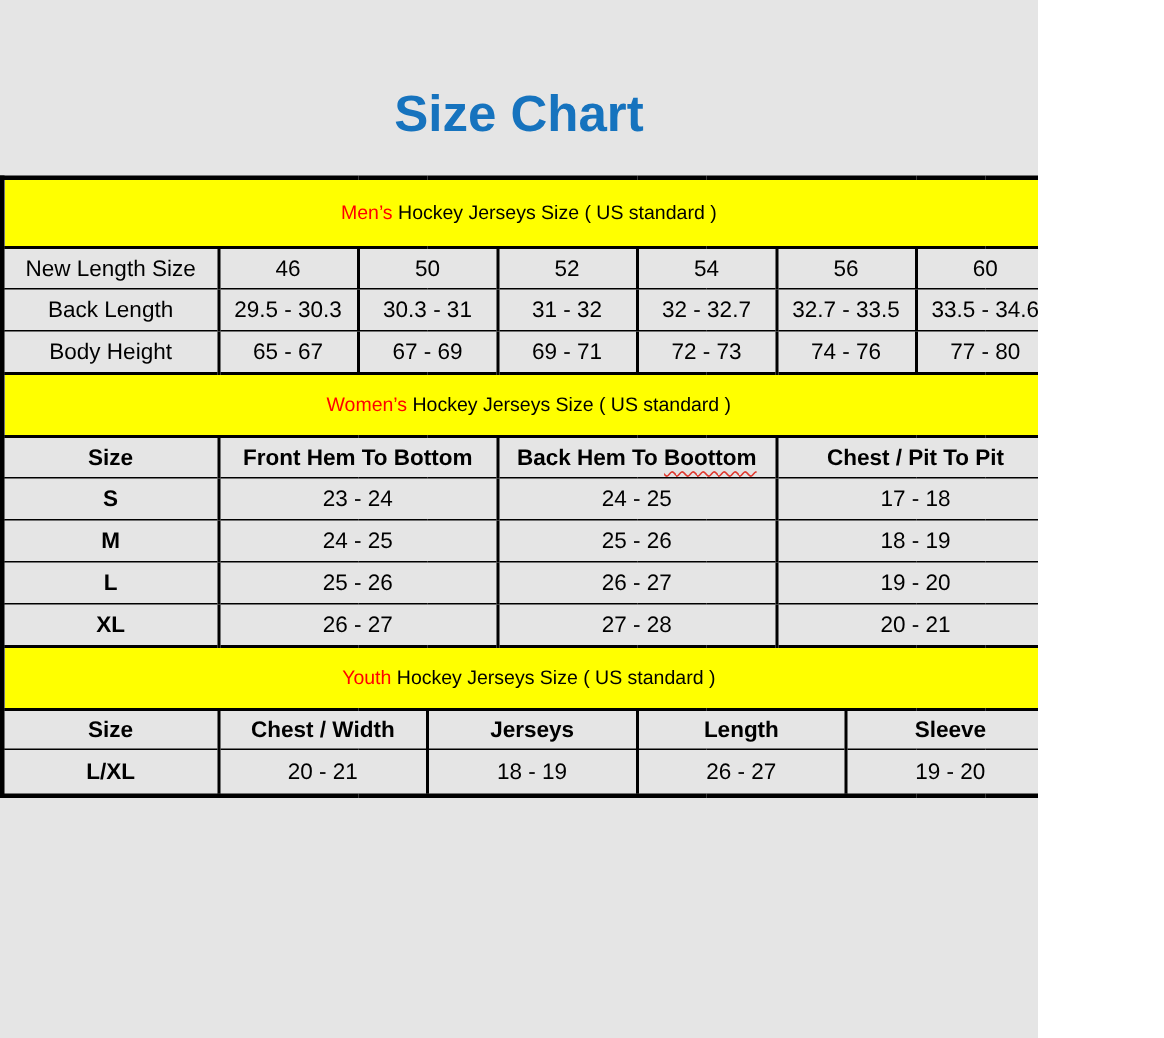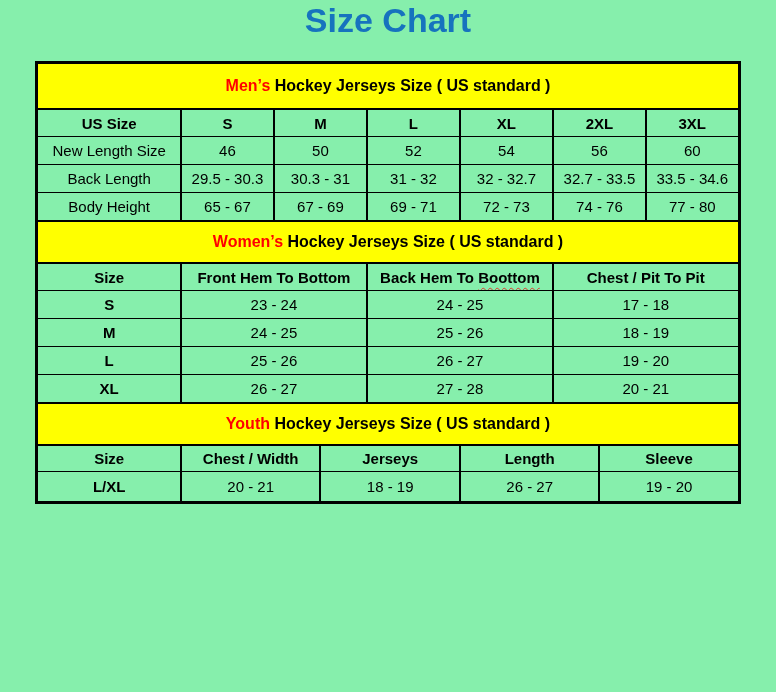--- a/index.html
+++ b/index.html
@@ -3,23 +3,23 @@
 <meta charset="utf-8">
 <style>
   :root{
     --blue:#1673BE;
     --red:#FF0000;
     --yellow:#FFFF00;
     --ink:#000000;
   }
   html,body{margin:0;padding:0;background:#ffffff;}
   .page{
-    width:776px;height:692px;background:#86efac;overflow:hidden;
+    width:692px;height:692px;background:#e5e5e5;overflow:hidden;
     font-family:"Liberation Sans",sans-serif;color:var(--ink);
-    box-sizing:border-box;
+    box-sizing:border-box;padding-top:56px;
   }
   .title{
     margin:0 0 20px 0;text-align:center;
     color:var(--blue);font-size:34px;font-weight:700;line-height:1.2;
     letter-spacing:0px;
   }
   table.size-chart{
     width:702px;margin:0 auto;border-collapse:collapse;table-layout:fixed;
     border:3px solid var(--ink);
   }
@@ -27,21 +27,21 @@
   col.c-u{width:46.5px;}
   .size-chart th,.size-chart td{
     border:solid var(--ink);border-width:1px 2px;
     text-align:center;vertical-align:middle;
     font-size:15px;padding:2px 3px;overflow:hidden;white-space:nowrap;
   }
   .size-chart th{font-weight:700;}
   tr.band td{
     background:var(--yellow);
     border-top:2px solid var(--ink);border-bottom:2px solid var(--ink);
-    font-size:16px;font-weight:700;height:36px;
+    font-size:13px;font-weight:400;height:36px;
   }
   tr.band-first td{height:40px;}
   .band .red{color:var(--red);}
   tr.hrow{height:28px;}
   tr.hrow-youth{height:27px;}
   tr.drow{height:28px;}
   tr.drow-youth{height:31px;}
   td.rowlabel{font-weight:400;}
   td.rowlabel-b{font-weight:700;}
   .misspell{
@@ -72,29 +72,20 @@
         <col class="c-u">
         <col class="c-u">
         <col class="c-u">
         <col class="c-u">
         <col class="c-u">
     </colgroup>
 
     <tbody>
         <tr class="band band-first">
       <td colspan="13"><span class="red">Men’s</span><span> Hockey Jerseys Size ( US standard )</span></td>
-    </tr>
-    <tr class="hrow">
-      <th>US Size</th>
-      <th colspan="2">S</th>
-      <th colspan="2">M</th>
-      <th colspan="2">L</th>
-      <th colspan="2">XL</th>
-      <th colspan="2">2XL</th>
-      <th colspan="2">3XL</th>
     </tr>
     <tr class="drow">
       <td class="rowlabel">New Length Size</td>
       <td colspan="2">46</td>
       <td colspan="2">50</td>
       <td colspan="2">52</td>
       <td colspan="2">54</td>
       <td colspan="2">56</td>
       <td colspan="2">60</td>
     </tr>

